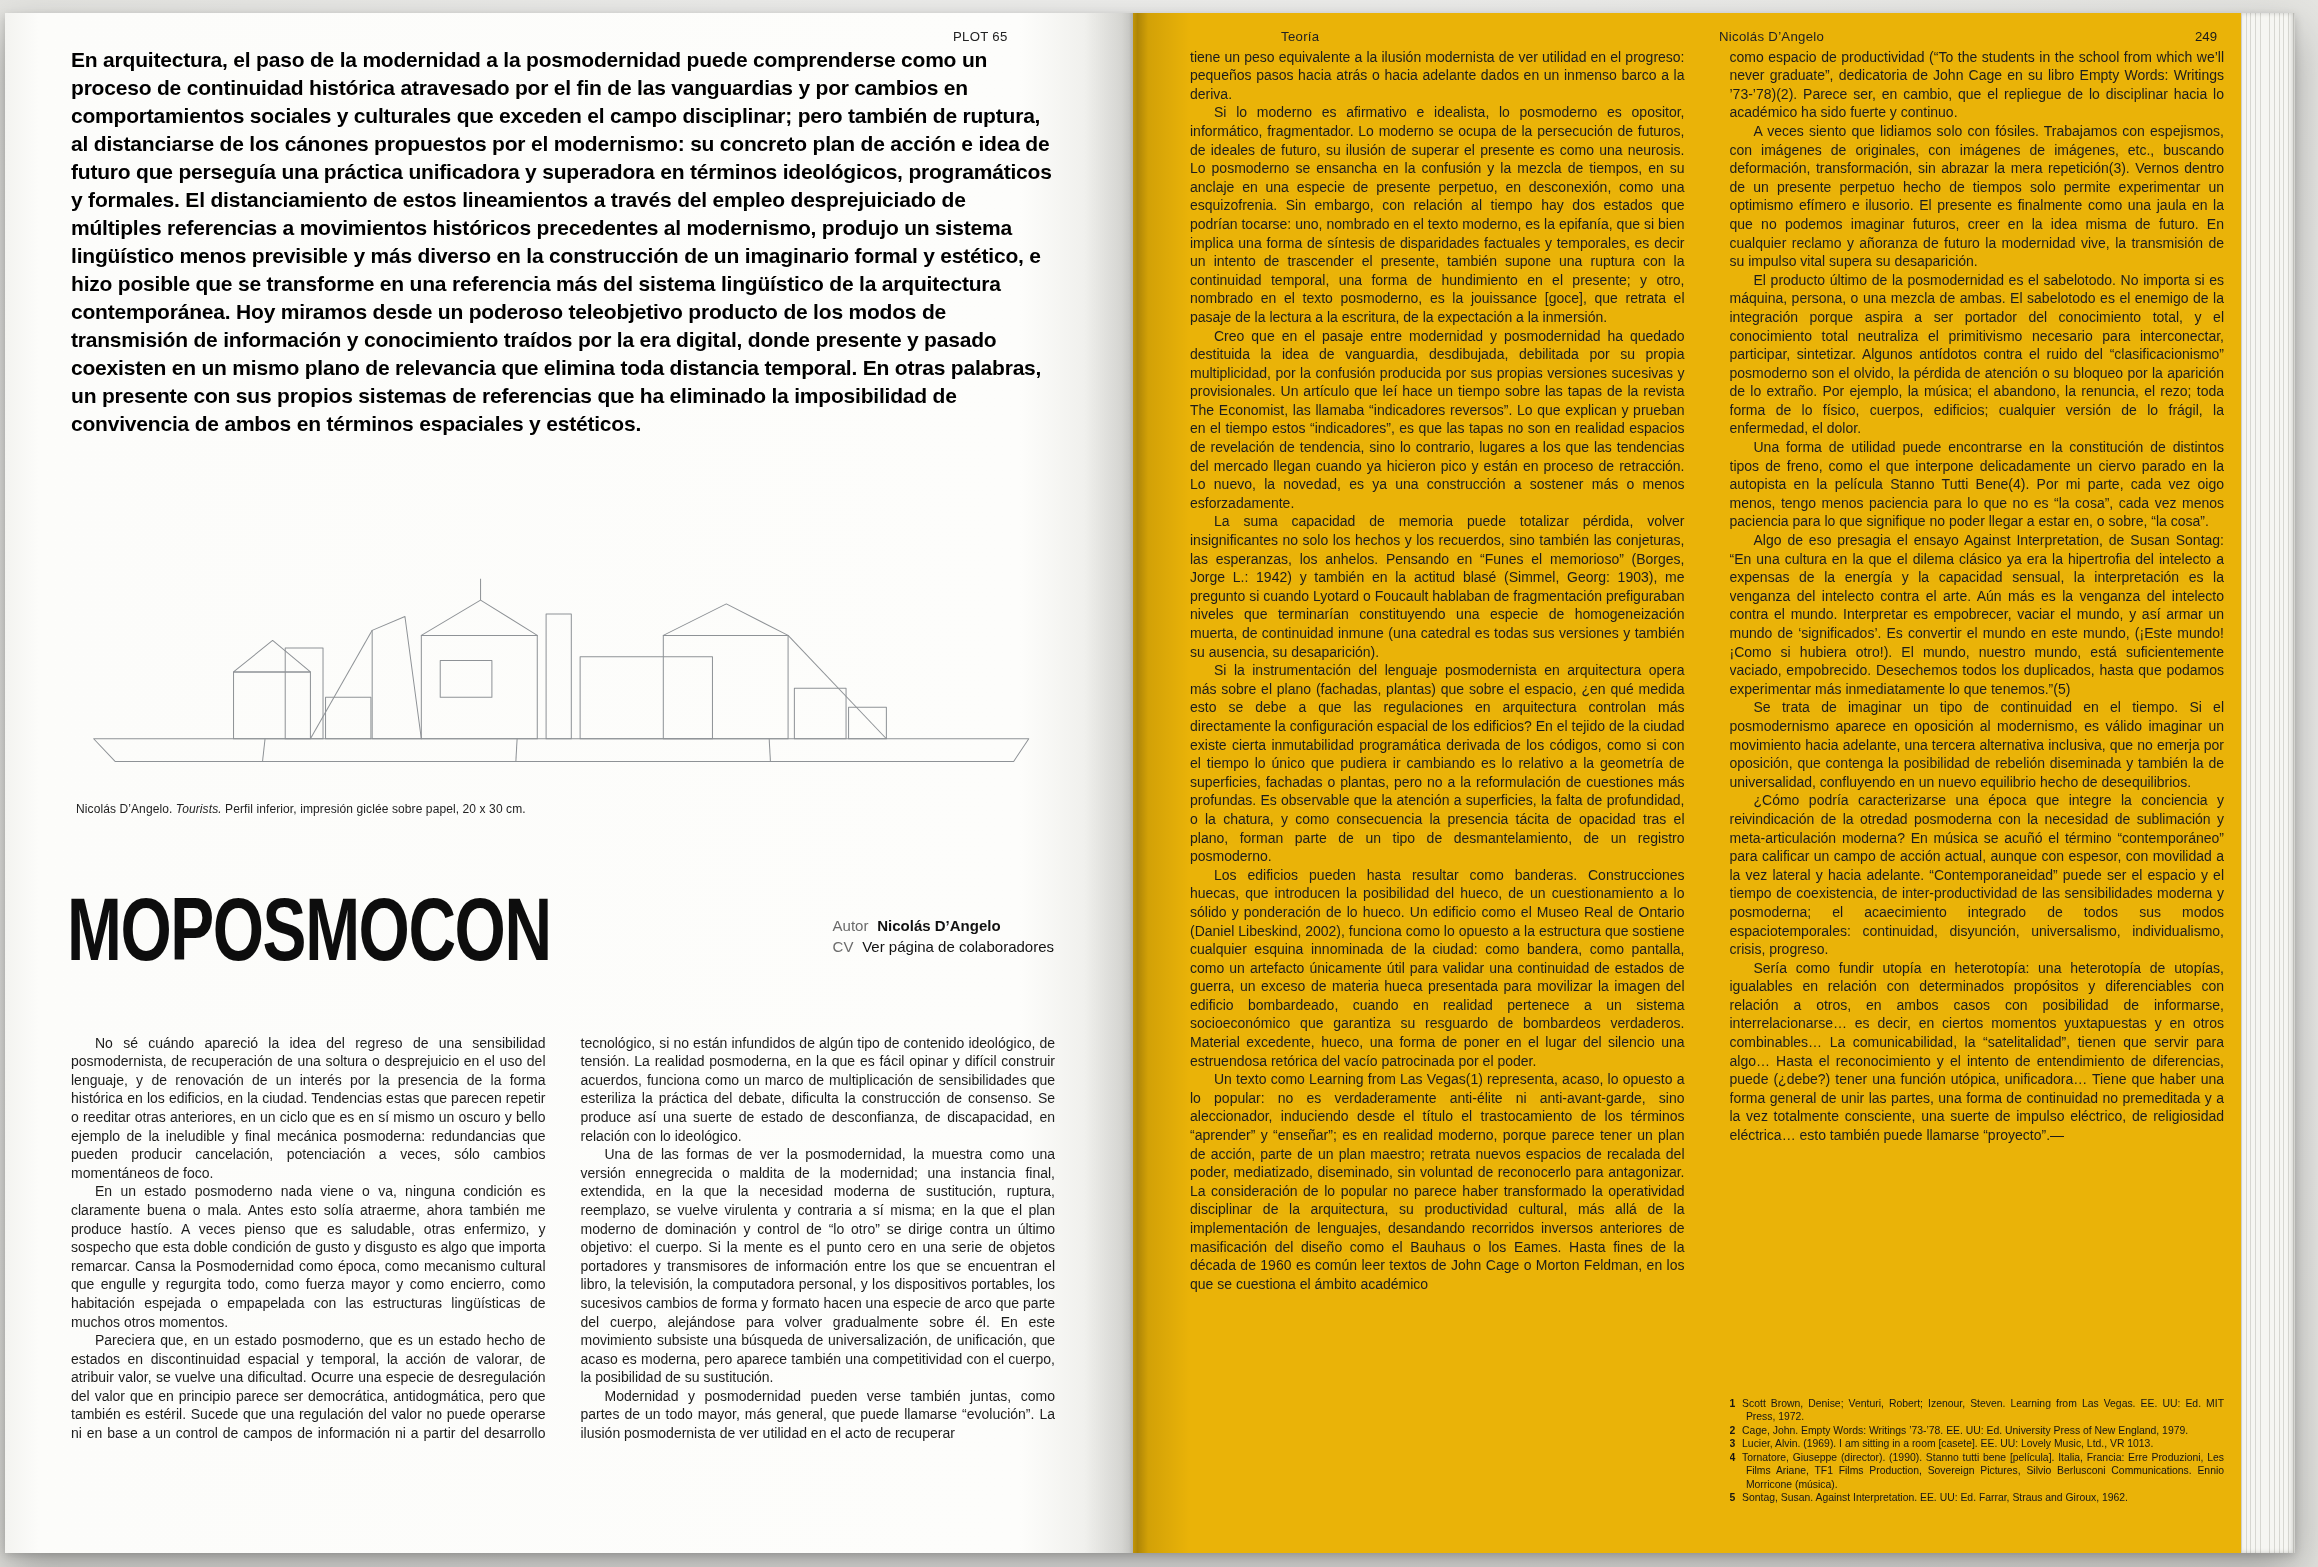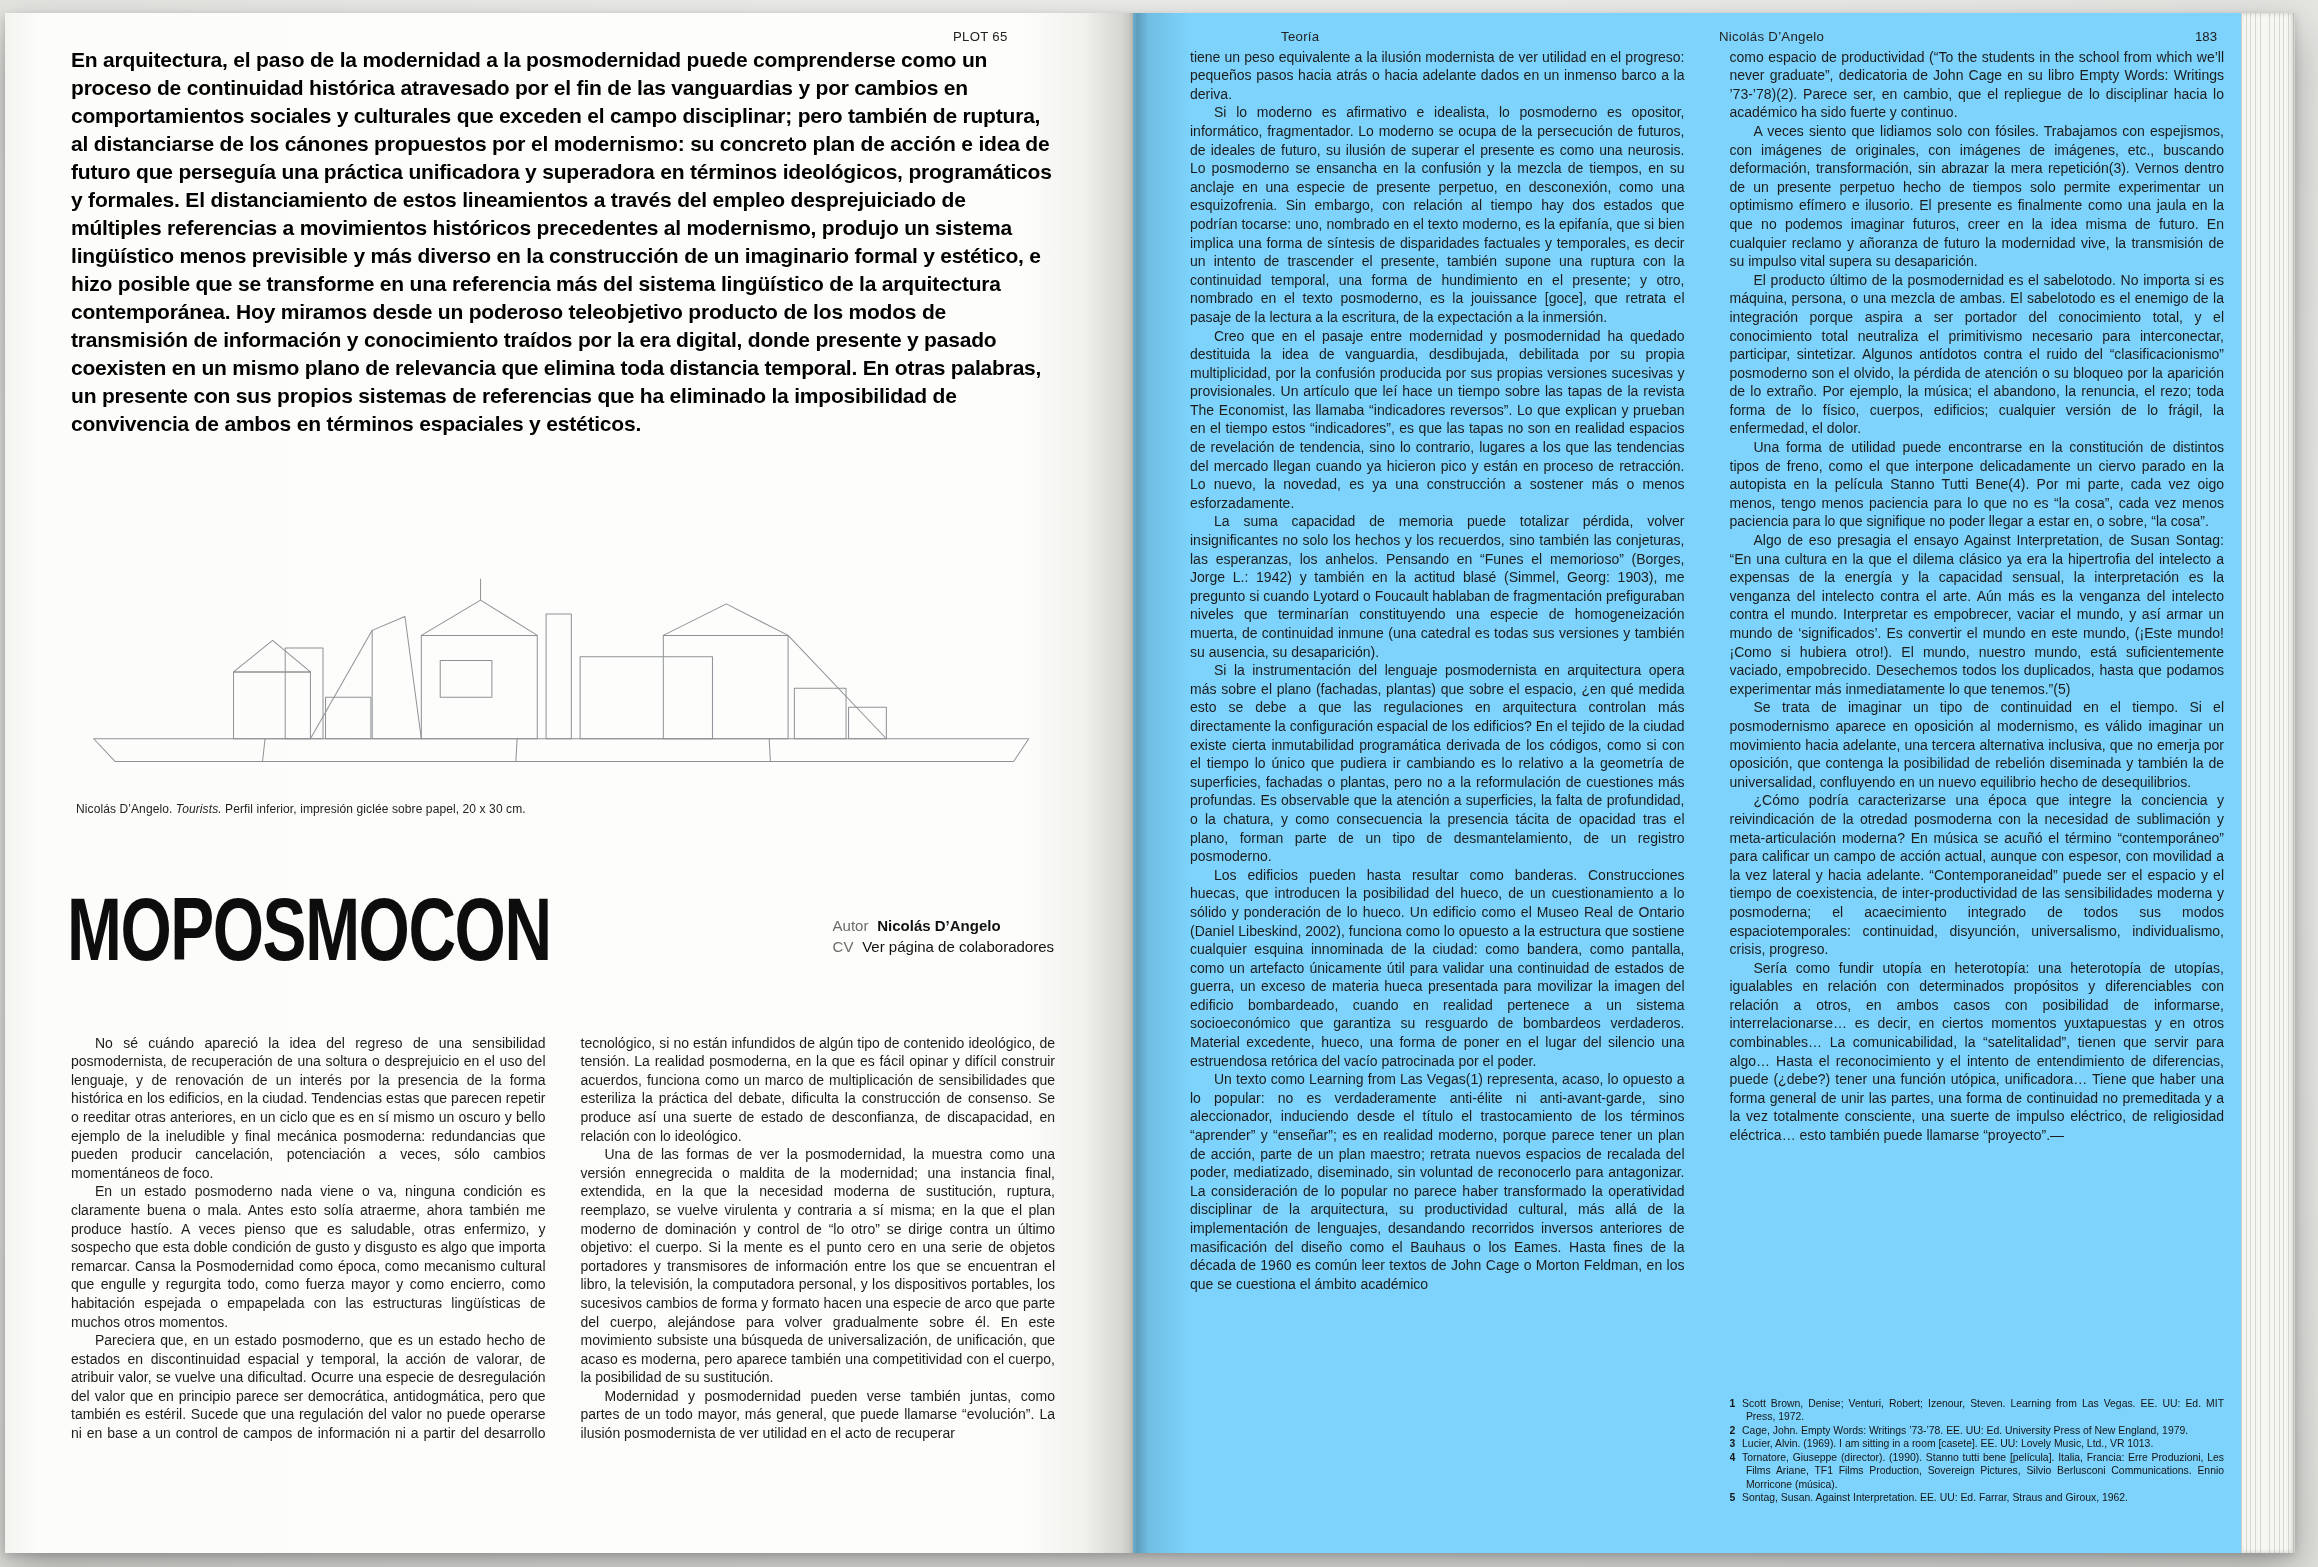--- a/index.html
+++ b/index.html
@@ -7,21 +7,21 @@
   body {
     font-family:"Liberation Sans", sans-serif;
     background:radial-gradient(ellipse at 50% 45%, #f4f4f2 0%, #ececeae6 60%, #e2e2de 100%);
     position:relative; overflow:hidden; color:#1a1a1a;
   }
   .book {
     position:absolute; left:5px; top:12.6px; width:2290px; height:1540px;
     box-shadow:0 19px 44px rgba(0,0,0,.30), 0 2.5px 8.8px rgba(0,0,0,.18);
     display:flex; background:#fbfbf9;
   }
-  .page { position:relative; height:1540px; background:#7dd3fc; }
+  .page { position:relative; height:1540px; background:#eab308; }
   .page.left  { width:1128px; background:linear-gradient(90deg,#f3f3f0 0%, #fcfcfa 3%, #fdfdfb 90%, #e9e9e5 99%, #d9d9d4 100%); }
   .page.right { width:1108px; background:linear-gradient(90deg,#d8d8d3 0%, #ececе8 1.5%, #fdfdfb 6%, #fdfdfb 96%, #f2f2ee 100%); }
   .spine-shadow {
     position:absolute; left:1079px; top:0; width:107px; height:1540px; pointer-events:none;
     background:linear-gradient(90deg, rgba(0,0,0,0) 0%, rgba(0,0,0,.10) 42%, rgba(0,0,0,.26) 50%, rgba(0,0,0,.10) 60%, rgba(0,0,0,0) 100%);
   }
   .edge-stack {
     width:54px; height:1540px; position:relative;
     background:repeating-linear-gradient(90deg, #f6f6f2 0px, #f6f6f2 3.8px, #d7d7d1 3.8px, #d7d7d1 4.7px);
     border-left:0.6px solid #cfcfc9;
@@ -134,21 +134,21 @@
       <p>En un estado posmoderno nada viene o va, ninguna condición es claramente buena o mala. Antes esto solía atraerme, ahora también me produce hastío. A veces pienso que es saludable, otras enfermizo, y sospecho que esta doble condición de gusto y disgusto es algo que importa remarcar. Cansa la Posmodernidad como época, como mecanismo cultural que engulle y regurgita todo, como fuerza mayor y como encierro, como habitación espejada o empapelada con las estructuras lingüísticas de muchos otros momentos.</p>
       <p>Pareciera que, en un estado posmoderno, que es un estado hecho de estados en discontinuidad espacial y temporal, la acción de valorar, de atribuir valor, se vuelve una dificultad. Ocurre una especie de desregulación del valor que en principio parece ser democrática, antidogmática, pero que también es estéril. Sucede que una regulación del valor no puede operarse ni en base a un control de campos de información ni a partir del desarrollo tecnológico, si no están infundidos de algún tipo de contenido ideológico, de tensión. La realidad posmoderna, en la que es fácil opinar y difícil construir acuerdos, funciona como un marco de multiplicación de sensibilidades que esteriliza la práctica del debate, dificulta la construcción de consenso. Se produce así una suerte de estado de desconfianza, de discapacidad, en relación con lo ideológico.</p>
       <p>Una de las formas de ver la posmodernidad, la muestra como una versión ennegrecida o maldita de la modernidad; una instancia final, extendida, en la que la necesidad moderna de sustitución, ruptura, reemplazo, se vuelve virulenta y contraria a sí misma; en la que el plan moderno de dominación y control de “lo otro” se dirige contra un último objetivo: el cuerpo. Si la mente es el punto cero en una serie de objetos portadores y transmisores de información entre los que se encuentran el libro, la televisión, la computadora personal, y los dispositivos portables, los sucesivos cambios de forma y formato hacen una especie de arco que parte del cuerpo, alejándose para volver gradualmente sobre él. En este movimiento subsiste una búsqueda de universalización, de unificación, que acaso es moderna, pero aparece también una competitividad con el cuerpo, la posibilidad de su sustitución.</p>
       <p>Modernidad y posmodernidad pueden verse también juntas, como partes de un todo mayor, más general, que puede llamarse “evolución”. La ilusión posmodernista de ver utilidad en el acto de recuperar</p>
     </div>
   </div>
 
   <div class="page right">
     <div class="running-head" style="left:148px;">Teoría</div>
     <div class="running-head" style="left:586px;">Nicolás D’Angelo</div>
-    <div class="pagenum">183</div>
+    <div class="pagenum">249</div>
 
     <div class="right-body">
       <div class="col body-text">
         <div class="paras">
           <p class="no-indent">tiene un peso equivalente a la ilusión modernista de ver utilidad en el progreso: pequeños pasos hacia atrás o hacia adelante dados en un inmenso barco a la deriva.</p>
           <p>Si lo moderno es afirmativo e idealista, lo posmoderno es opositor, informático, fragmentador. Lo moderno se ocupa de la persecución de futuros, de ideales de futuro, su ilusión de superar el presente es como una neurosis. Lo posmoderno se ensancha en la confusión y la mezcla de tiempos, en su anclaje en una especie de presente perpetuo, en desconexión, como una esquizofrenia. Sin embargo, con relación al tiempo hay dos estados que podrían tocarse: uno, nombrado en el texto moderno, es la epifanía, que si bien implica una forma de síntesis de disparidades factuales y temporales, es decir un intento de trascender el presente, también supone una ruptura con la continuidad temporal, una forma de hundimiento en el presente; y otro, nombrado en el texto posmoderno, es la jouissance [goce], que retrata el pasaje de la lectura a la escritura, de la expectación a la inmersión.</p>
           <p>Creo que en el pasaje entre modernidad y posmodernidad ha quedado destituida la idea de vanguardia, desdibujada, debilitada por su propia multiplicidad, por la confusión producida por sus propias versiones sucesivas y provisionales. Un artículo que leí hace un tiempo sobre las tapas de la revista The Economist, las llamaba “indicadores reversos”. Lo que explican y prueban en el tiempo estos “indicadores”, es que las tapas no son en realidad espacios de revelación de tendencia, sino lo contrario, lugares a los que las tendencias del mercado llegan cuando ya hicieron pico y están en proceso de retracción. Lo nuevo, la novedad, es ya una construcción a sostener más o menos esforzadamente.</p>
           <p>La suma capacidad de memoria puede totalizar pérdida, volver insignificantes no solo los hechos y los recuerdos, sino también las conjeturas, las esperanzas, los anhelos. Pensando en “Funes el memorioso” (Borges, Jorge L.: 1942) y también en la actitud blasé (Simmel, Georg: 1903), me pregunto si cuando Lyotard o Foucault hablaban de fragmentación prefiguraban niveles que terminarían constituyendo una especie de homogeneización muerta, de continuidad inmune (una catedral es todas sus versiones y también su ausencia, su desaparición).</p>
           <p>Si la instrumentación del lenguaje posmodernista en arquitectura opera más sobre el plano (fachadas, plantas) que sobre el espacio, ¿en qué medida esto se debe a que las regulaciones en arquitectura controlan más directamente la configuración espacial de los edificios? En el tejido de la ciudad existe cierta inmutabilidad programática derivada de los códigos, como si con el tiempo lo único que pudiera ir cambiando es lo relativo a la geometría de superficies, fachadas o plantas, pero no a la reformulación de cuestiones más profundas. Es observable que la atención a superficies, la falta de profundidad, o la chatura, y como consecuencia la presencia tácita de opacidad tras el plano, forman parte de un tipo de desmantelamiento, de un registro posmoderno.</p>
           <p>Los edificios pueden hasta resultar como banderas. Construcciones huecas, que introducen la posibilidad del hueco, de un cuestionamiento a lo sólido y ponderación de lo hueco. Un edificio como el Museo Real de Ontario (Daniel Libeskind, 2002), funciona como lo opuesto a la estructura que sostiene cualquier esquina innominada de la ciudad: como bandera, como pantalla, como un artefacto únicamente útil para validar una continuidad de estados de guerra, un exceso de materia hueca presentada para movilizar la imagen del edificio bombardeado, cuando en realidad pertenece a un sistema socioeconómico que garantiza su resguardo de bombardeos verdaderos. Material excedente, hueco, una forma de poner en el lugar del silencio una estruendosa retórica del vacío patrocinada por el poder.</p>

